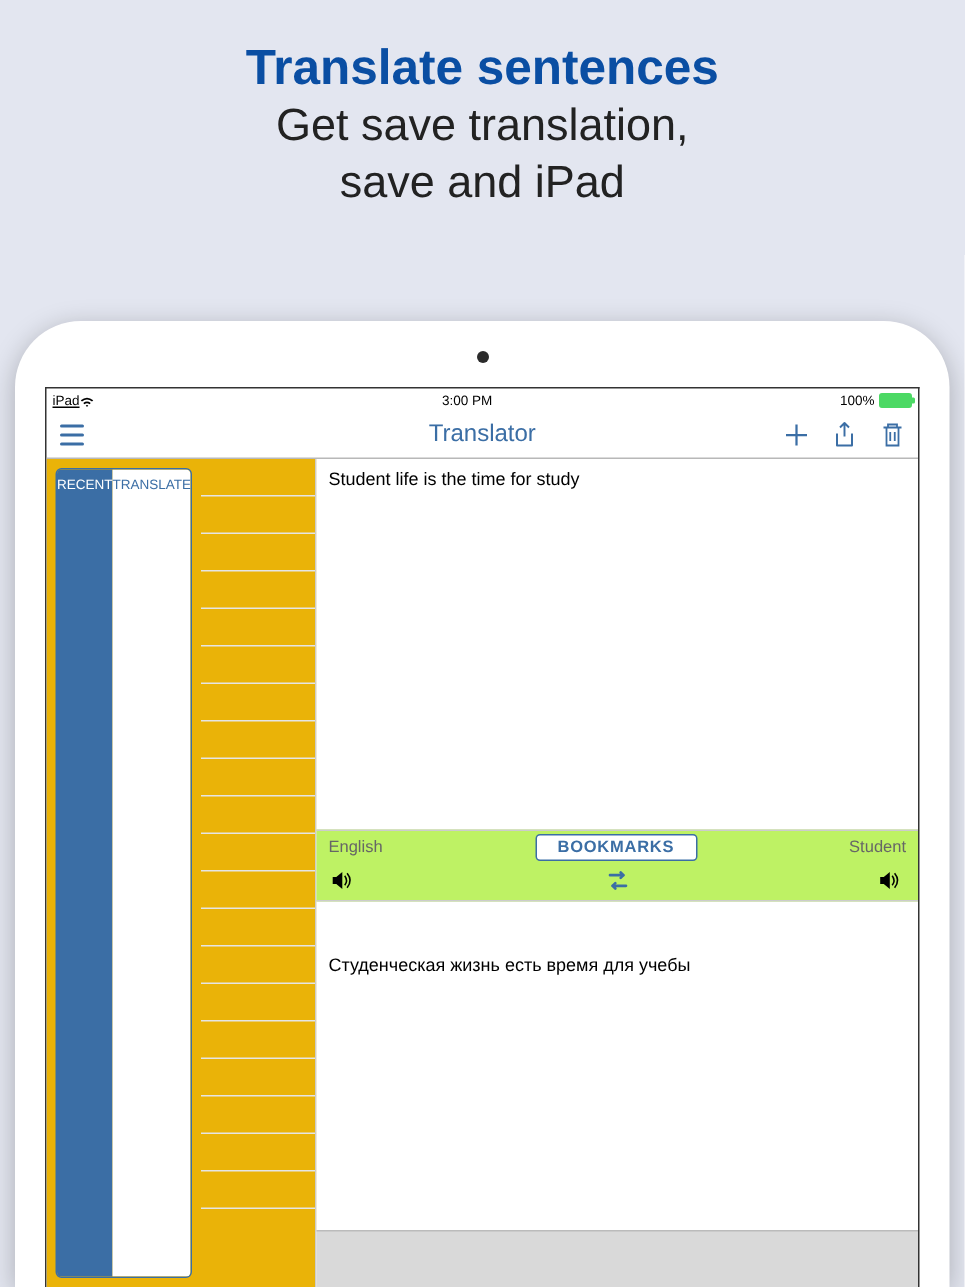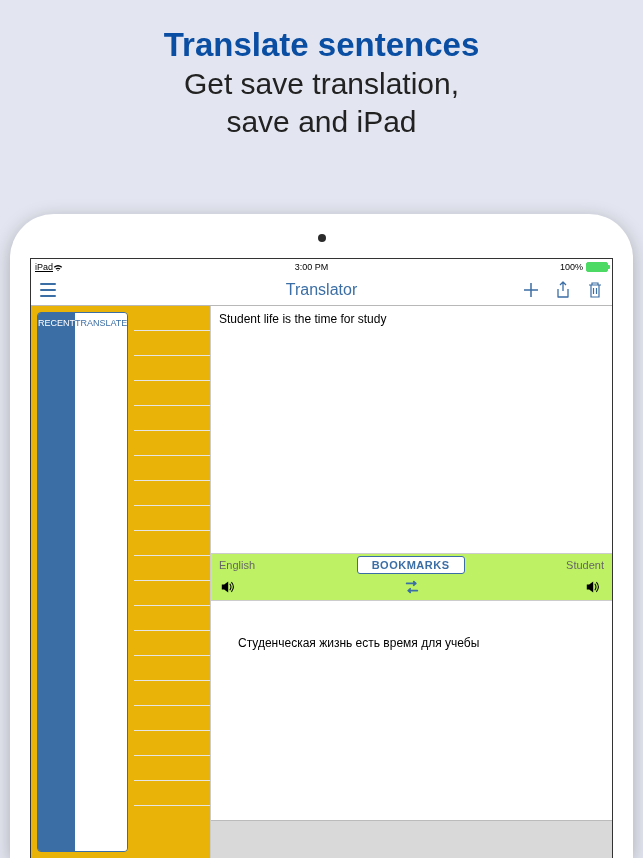--- a/index.html
+++ b/index.html
@@ -223,21 +223,20 @@
   color: #3b6ea5;
   cursor: pointer;
   width: 16px;
   height: 16px;
 }
 .output-area {
   padding: 6px 8px;
   font-size: 12px;
   color: #000;
   flex: 1;
-  margin-left: 19px;
 }
 .bottom-bar {
   position: absolute;
   bottom: 0;
   left: 0;
   right: 0;
   height: 38px;
   background: #d9d9d9;
   border-top: 1px solid #bbb;
 }

